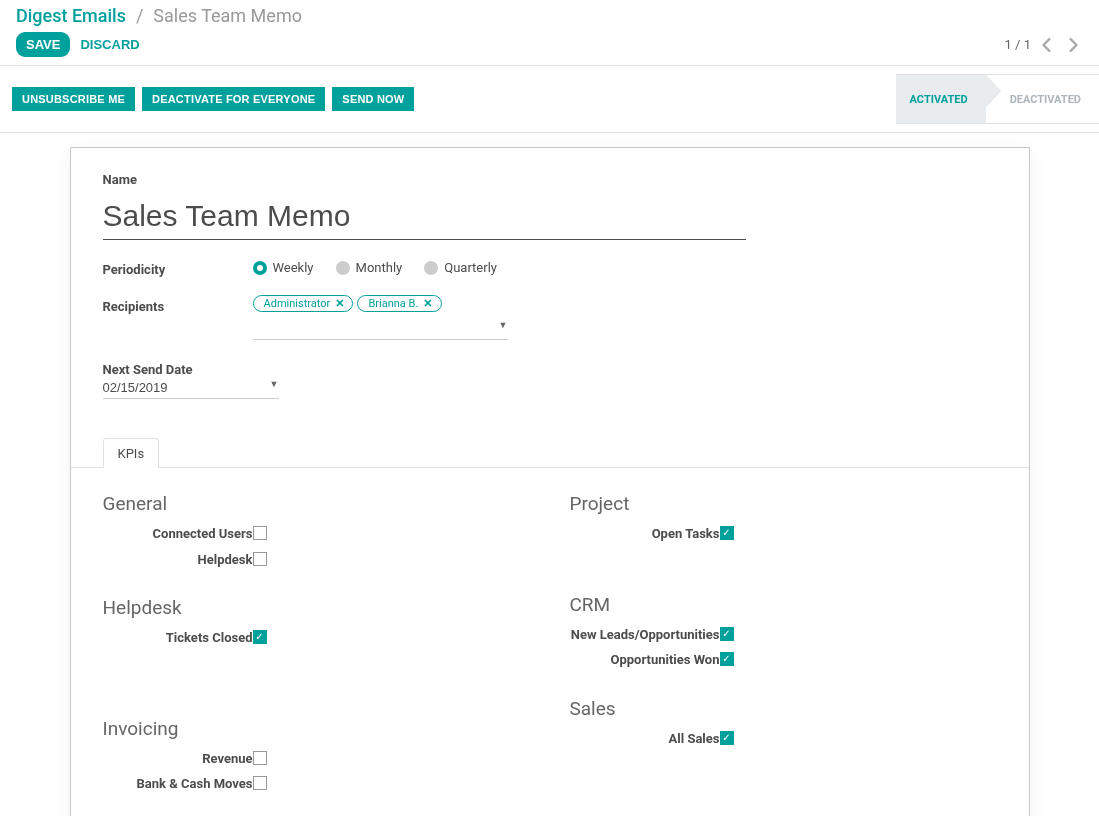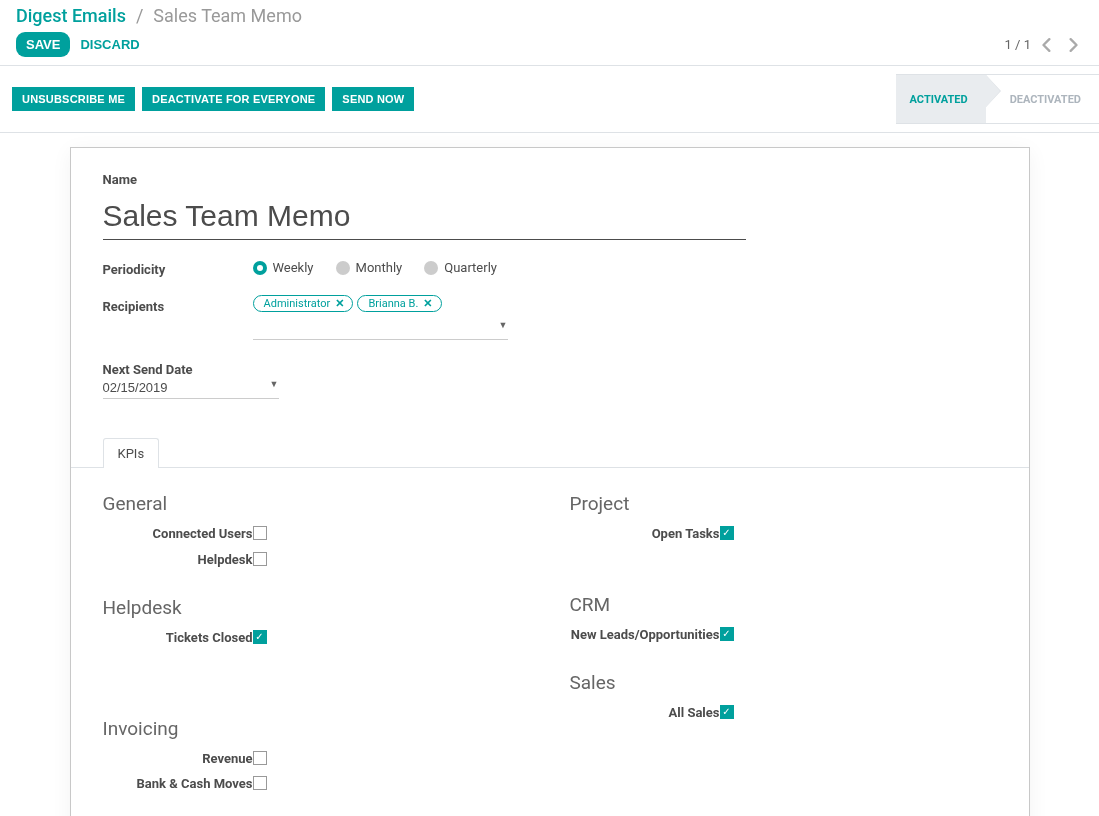--- a/index.html
+++ b/index.html
@@ -219,20 +219,24 @@
                   <span class="ilbl">Open Tasks</span>
                   <span class="box checked"></span>
                 </div>
             </div>
             <div class="kpi-section" style="margin-top:50px;">
               <h3>CRM</h3>
               <div class="kpi-item">
                   <span class="ilbl">New Leads/Opportunities</span>
                   <span class="box checked"></span>
                 </div>
+              <div class="kpi-item">
+                  <span class="ilbl">Opportunities Won</span>
+                  <span class="box checked"></span>
+                </div>
             </div>
             <div class="kpi-section" style="margin-top:28px;">
               <h3>Sales</h3>
               <div class="kpi-item">
                   <span class="ilbl">All Sales</span>
                   <span class="box checked"></span>
                 </div>
             </div>
           </div>
         </div>

